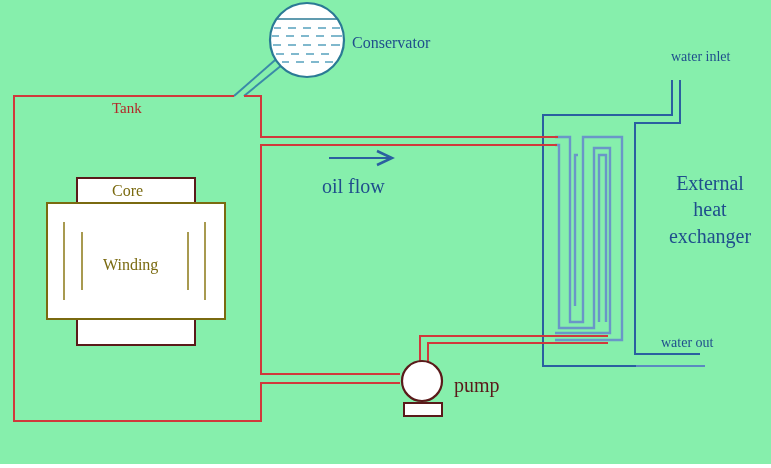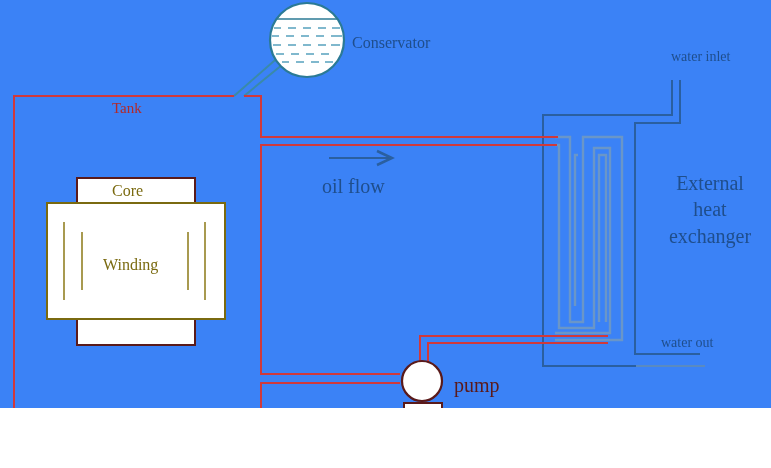--- a/index.html
+++ b/index.html
@@ -1,16 +1,16 @@
 <!DOCTYPE html>
 <html><head>
 <meta charset="utf-8">
 <style>
   html, body { margin: 0; padding: 0; background: #ffffff; }
-  #stage { position: relative; width: 771px; height: 408px; overflow: hidden; background: #3b82f6; }
+  #stage { position: relative; width: 771px; height: 464px; overflow: hidden; background: #86efac; }
   svg { position: absolute; left: 0; top: 0; }
   .lbl { font-family: "Liberation Serif", serif; }
 </style>
 </head>
 <body>
 
 <div id="stage">
 <svg width="771" height="468" viewBox="0 0 771 468">
 
   <g>

